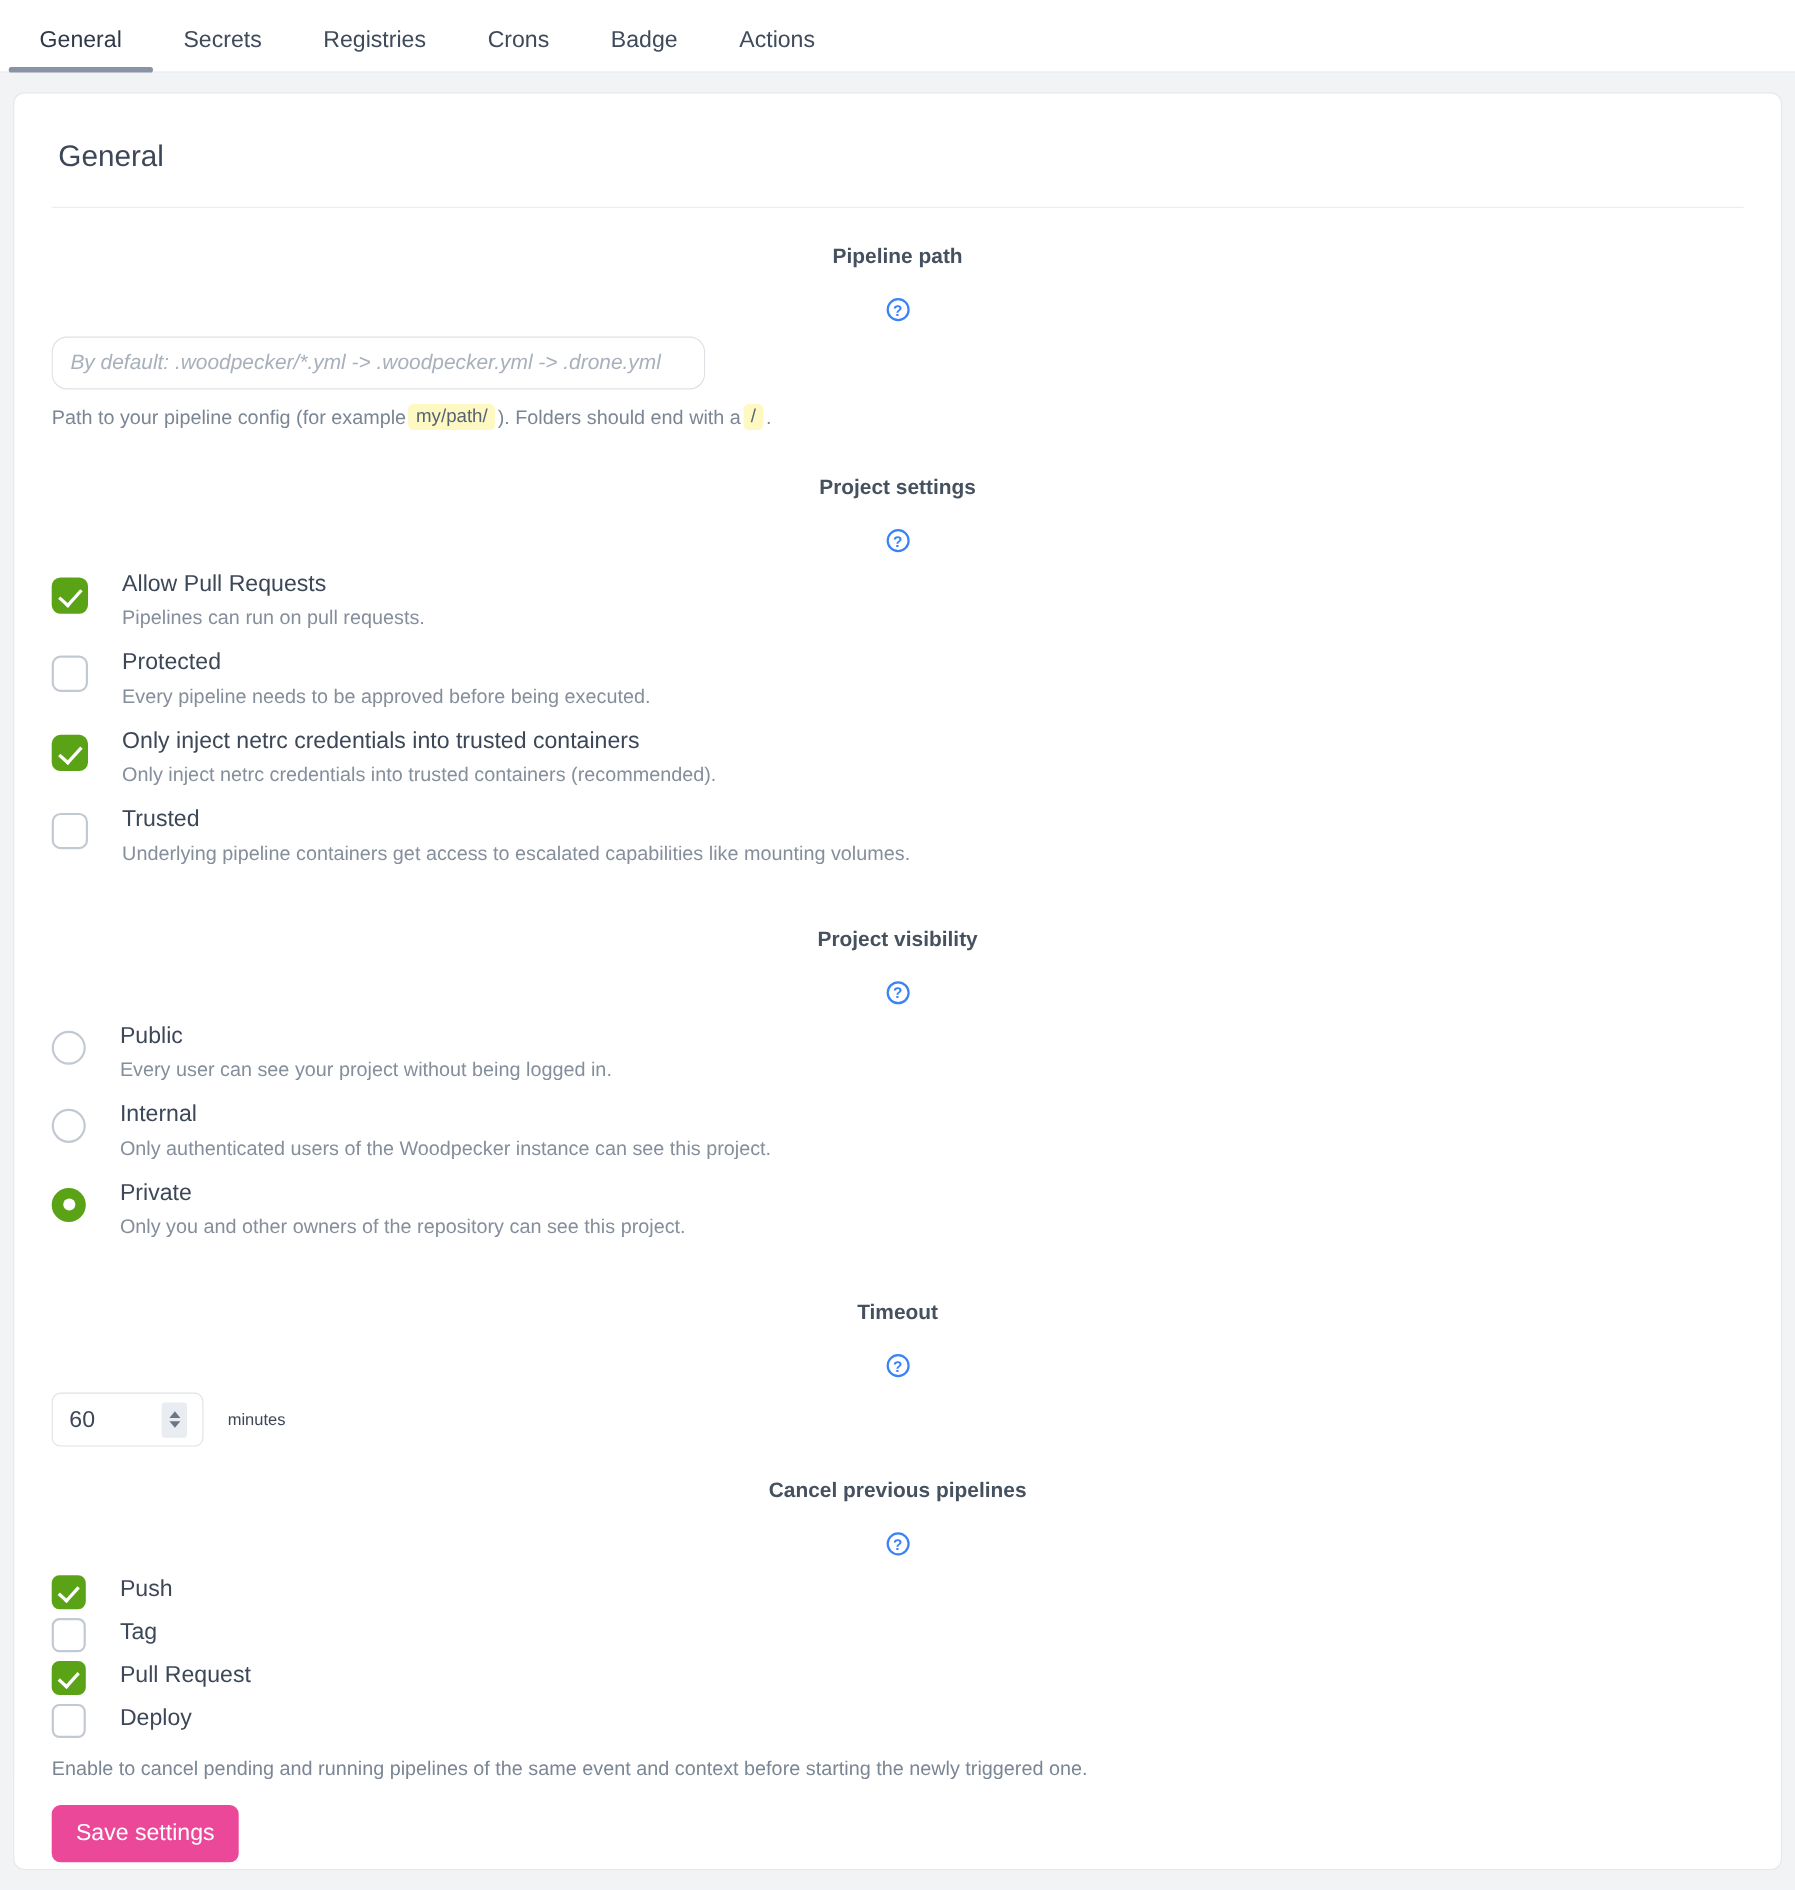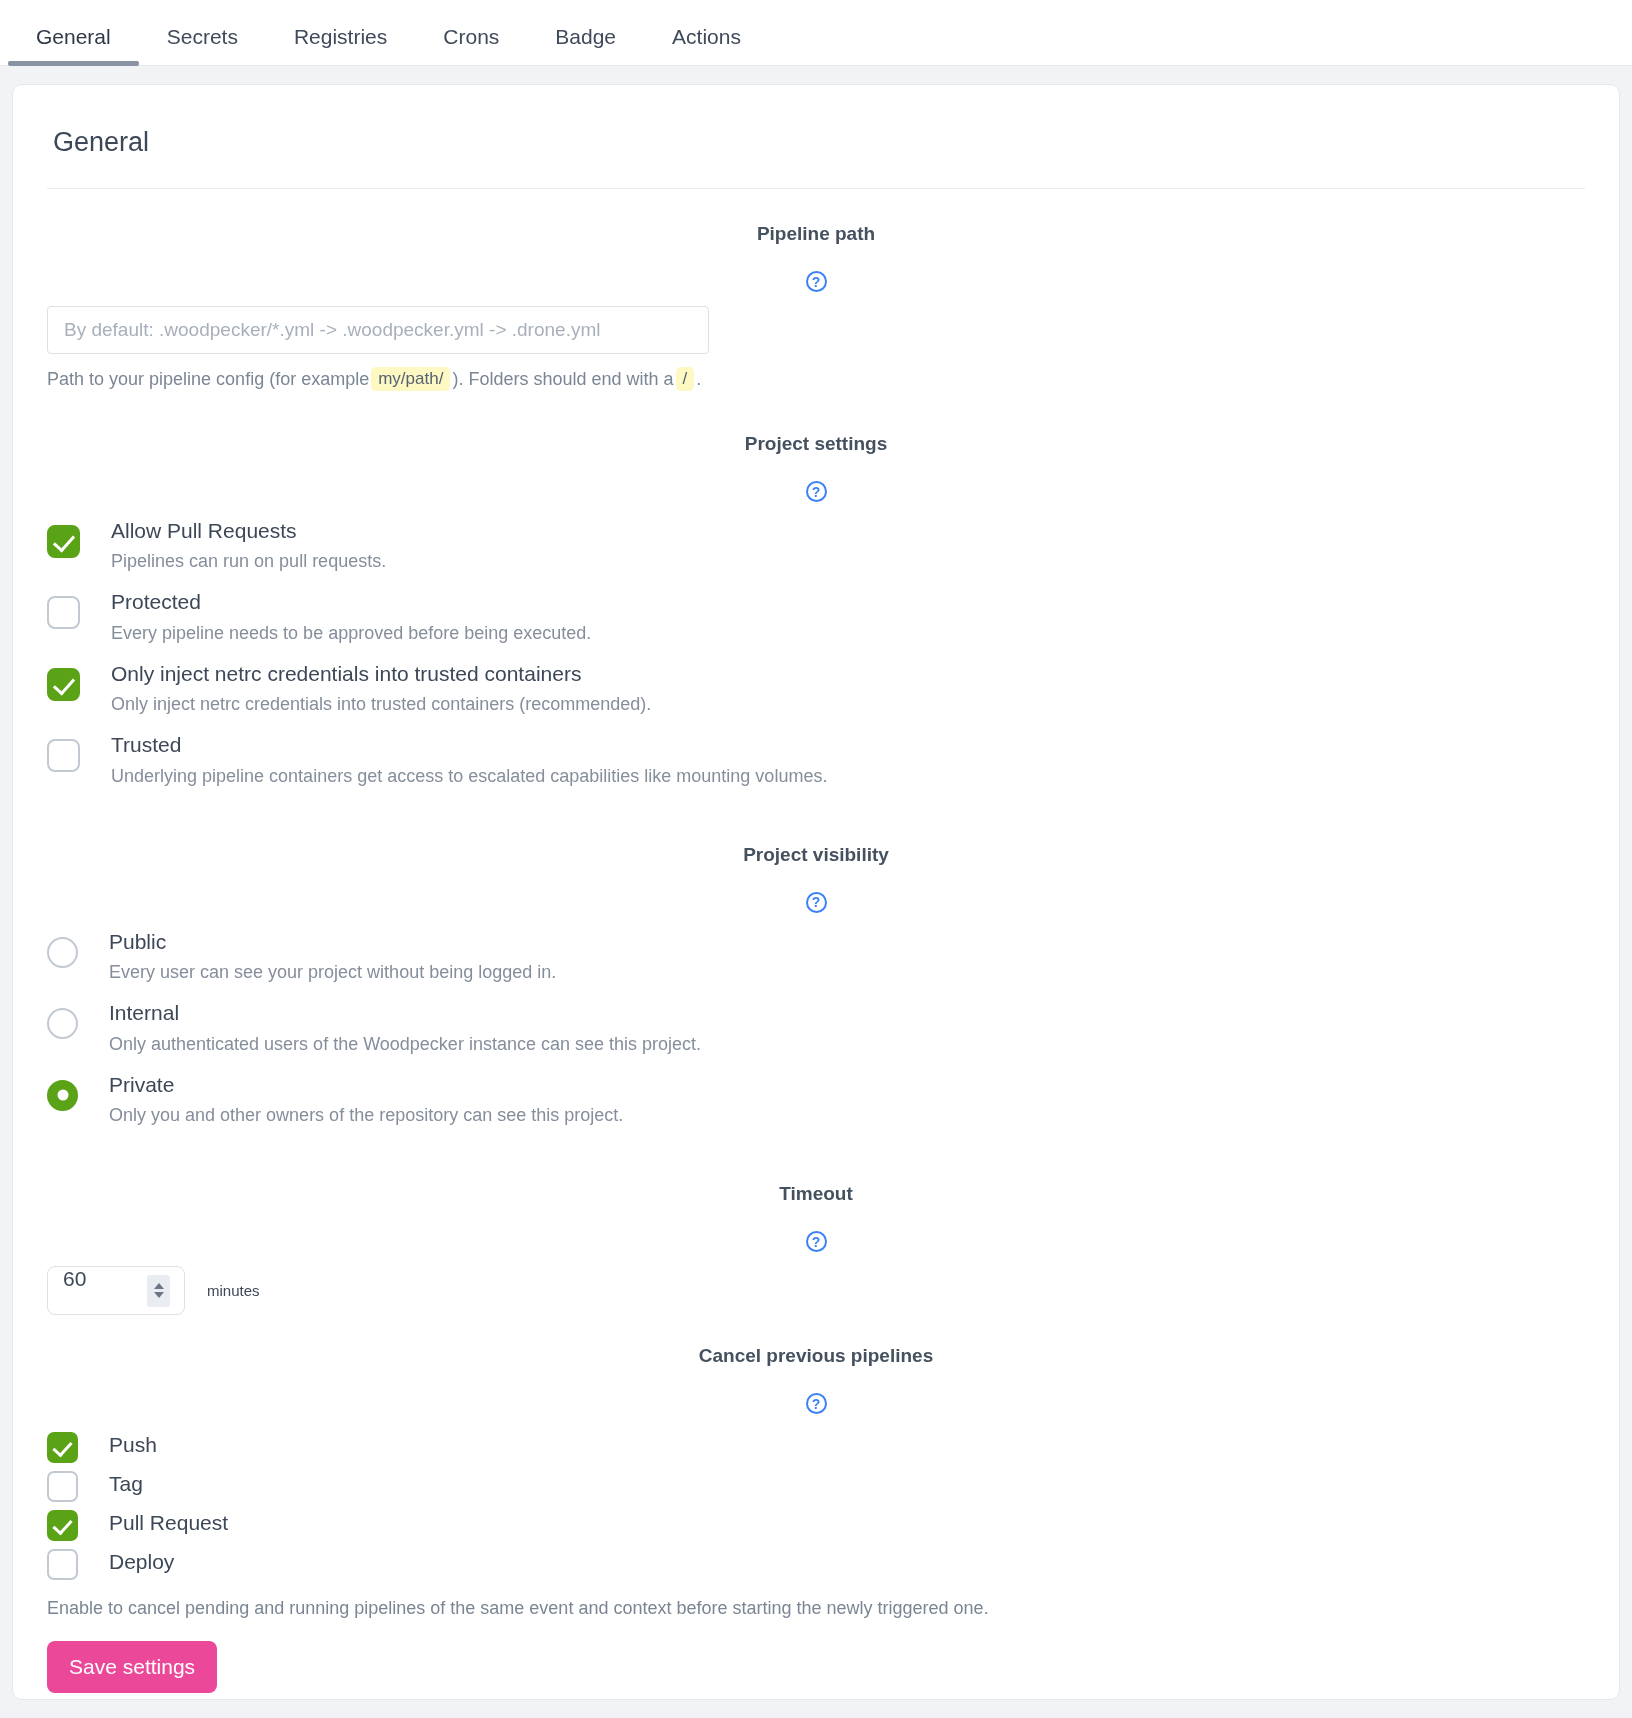--- a/index.html
+++ b/index.html
@@ -79,31 +79,32 @@
     display: inline-flex;
     align-items: center;
     justify-content: center;
     line-height: 1;
     cursor: pointer;
     flex: none;
   }
 
   
   .text-input {
-    width: 662px;
+    width: 594px;
     height: 48px;
     border: 1px solid #dde1e6;
-    border-radius: 4px;
+    border-radius: 14px;
     padding: 0 16px;
     font-size: 19px;
     color: #3c4757;
     font-family: "Liberation Sans", sans-serif;
     outline: none;
     background: #fff;
     display: block;
+    font-style: italic;
   }
   .text-input::placeholder { color: #a8b0bb; }
   .field-hint {
     font-size: 18px;
     color: #7b8694;
     margin-top: 13px;
     display: flex;
     align-items: center;
     flex-wrap: wrap;
   }
@@ -206,21 +207,21 @@
     align-items: center;
     gap: 22px;
   }
   .num-wrap {
     width: 138px;
     height: 49px;
     border: 1px solid #dde1e6;
     border-radius: 8px;
     background: #fff;
     display: flex;
-    align-items: flex-start;
+    align-items: center;
     padding-left: 15px;
     position: relative;
   }
   .num-val {
     font-size: 21px;
     color: #3c4757;
   }
   .spinner {
     position: absolute;
     right: 14px;

